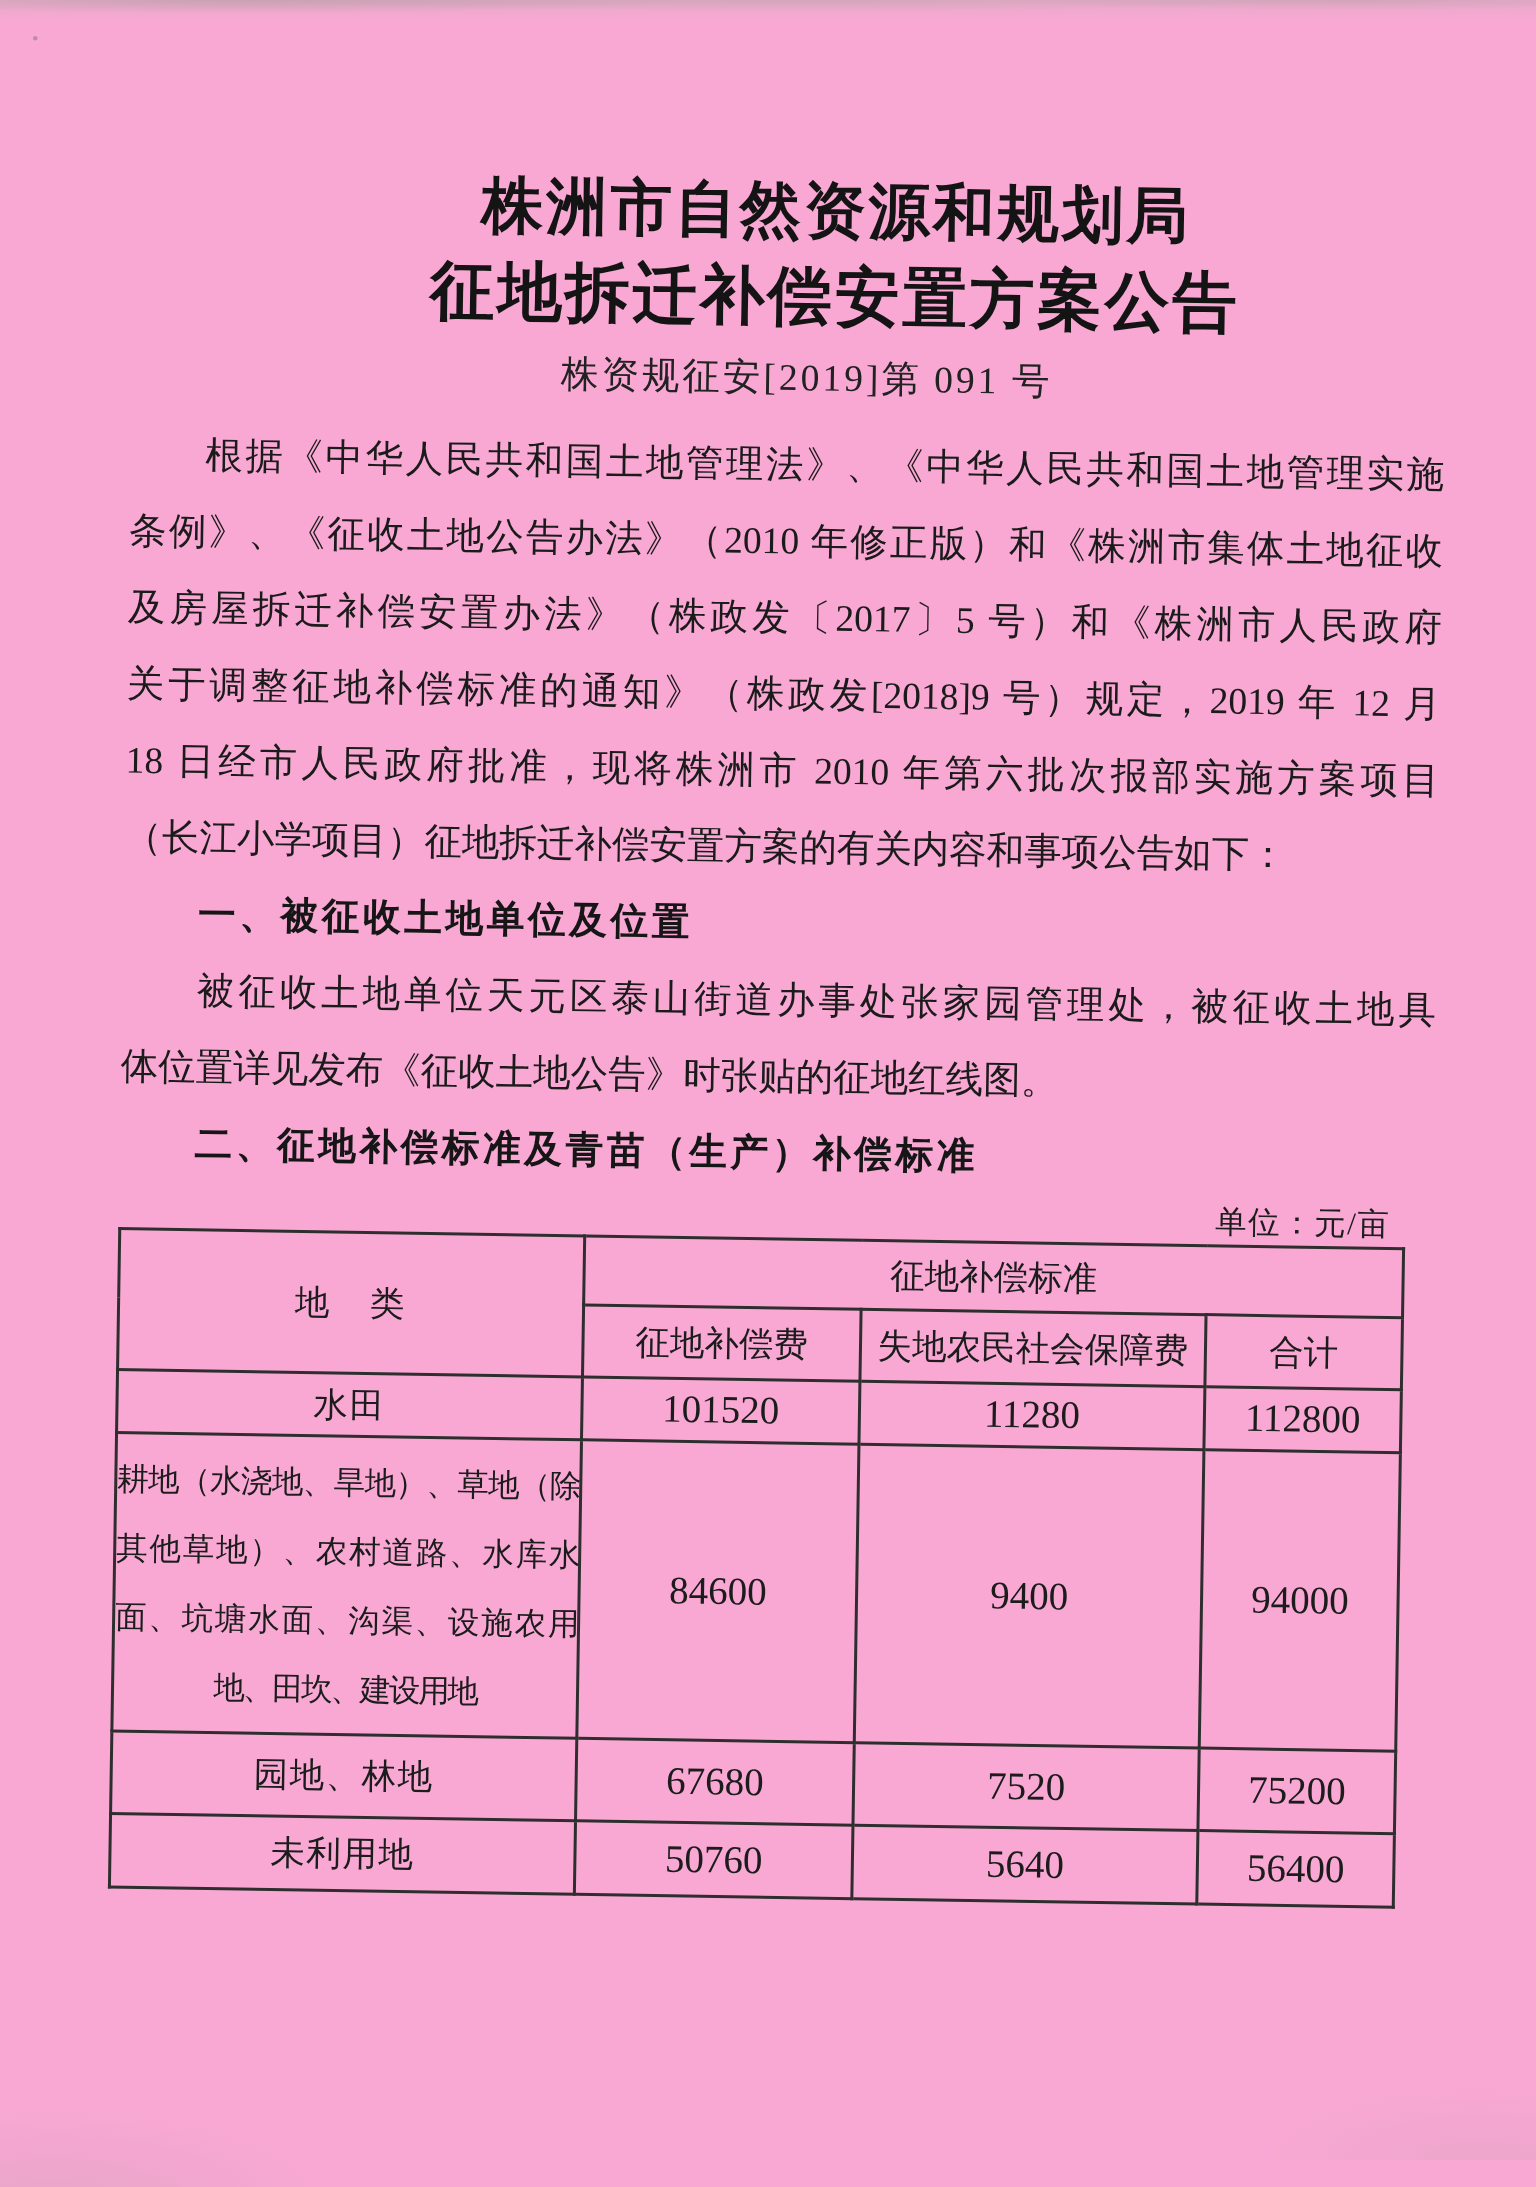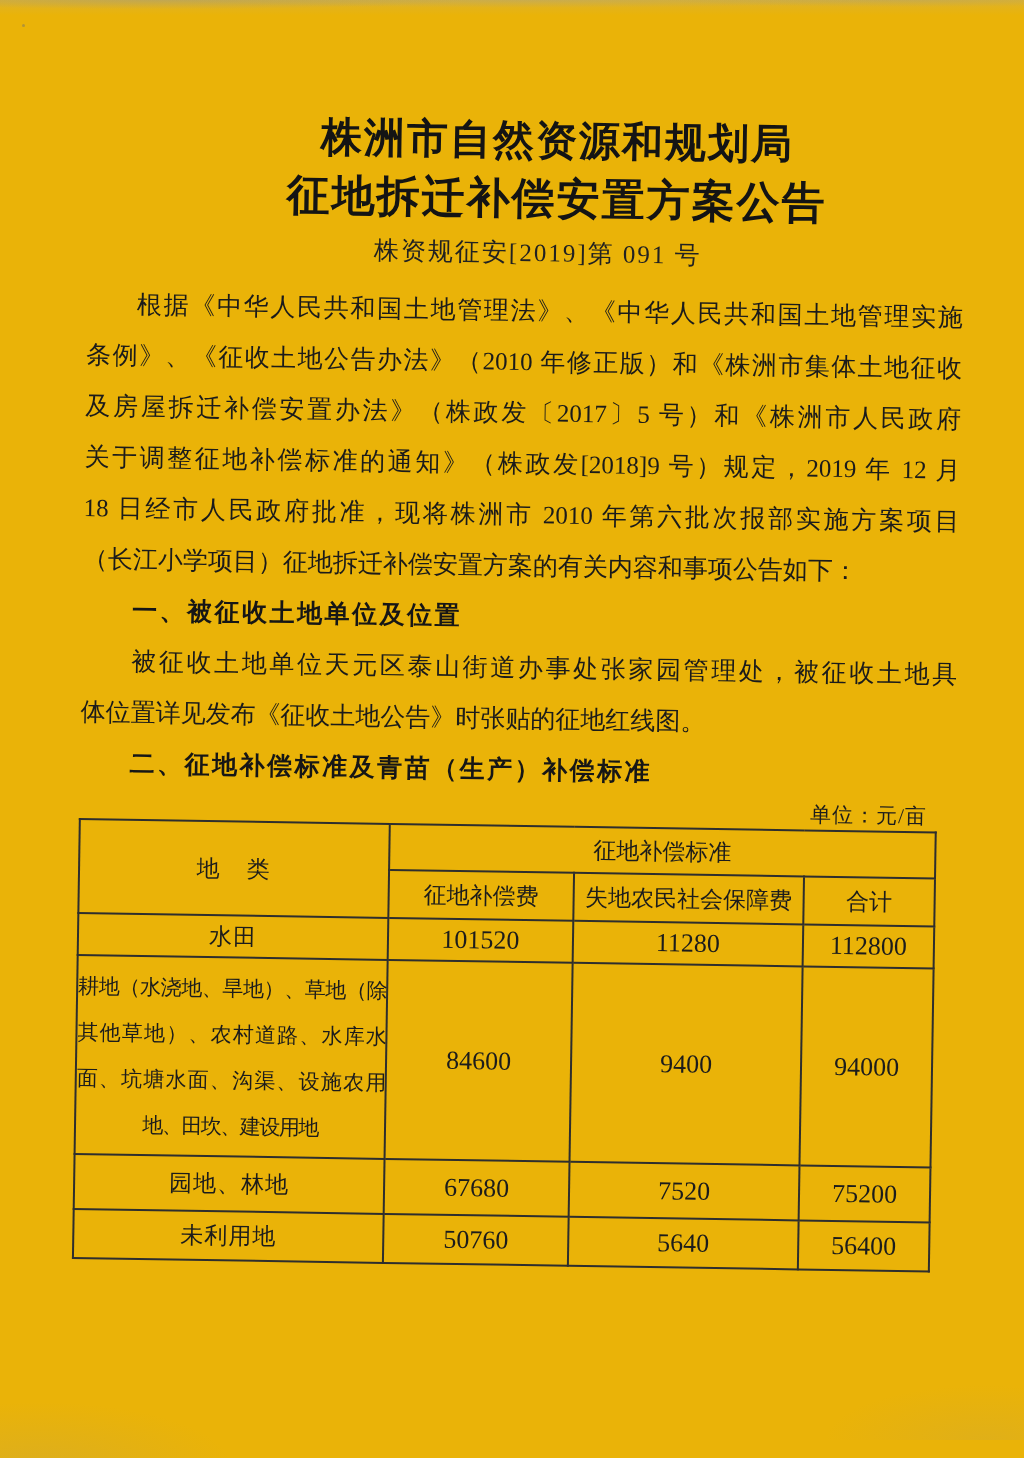--- a/index.html
+++ b/index.html
@@ -1,18 +1,18 @@
 <!DOCTYPE html>
 <html><head>
 <meta charset="utf-8">
 <style>
   html, body { margin:0; padding:0; background:#ffffff; }
   .page {
     position:relative; width:1024px; height:1458px;
-    background:#eab308; overflow:hidden;
+    background:#f9a8d4; overflow:hidden;
     font-family:"Liberation Serif","DejaVu Serif",serif;
     color:#1d1d1d;
   }
   
   .scan-top {
     position:absolute; top:0; left:0; width:1024px; height:18px;
     background:
       radial-gradient(ellipse 430px 13px at 16% 0%, rgba(150,150,142,0.40), rgba(150,150,142,0) 70%),
       radial-gradient(ellipse 520px 11px at 52% 0%, rgba(160,160,152,0.32), rgba(160,160,152,0) 70%),
       radial-gradient(ellipse 340px 10px at 88% 0%, rgba(155,155,148,0.30), rgba(155,155,148,0) 70%),

